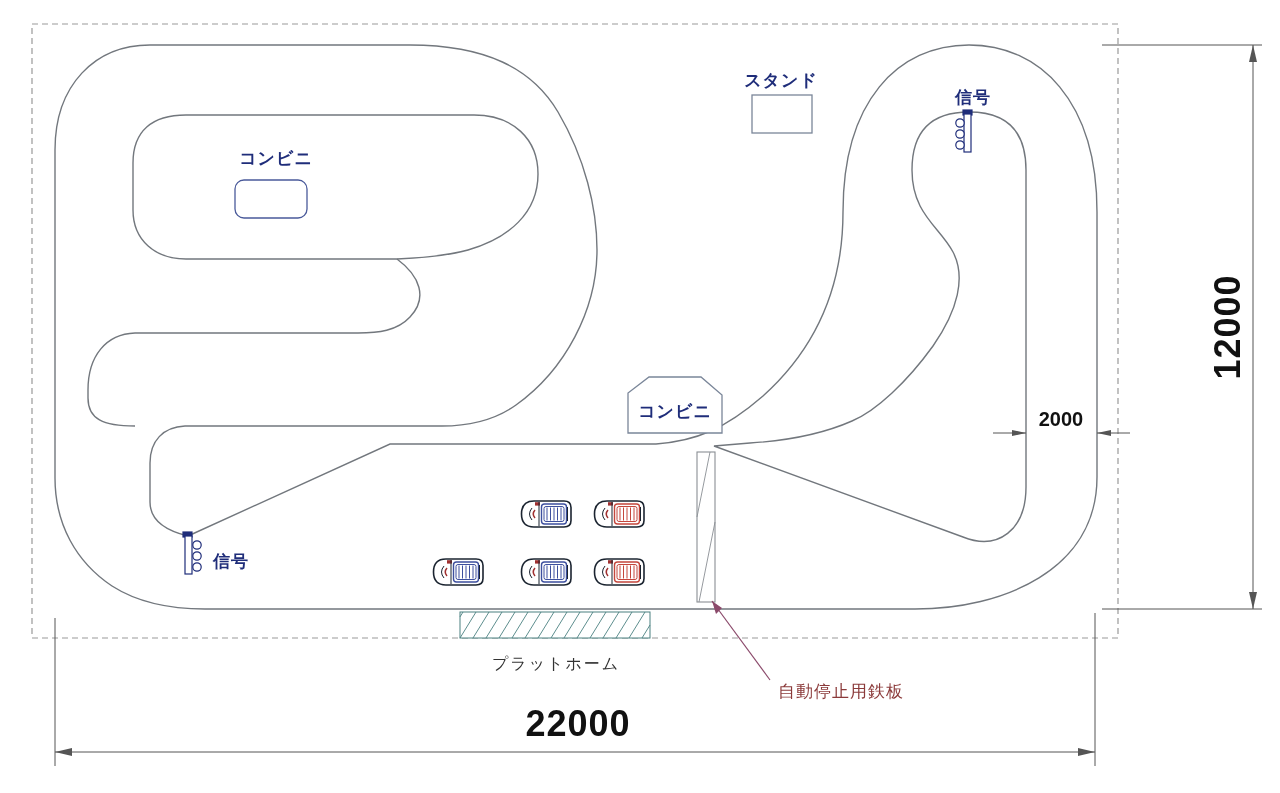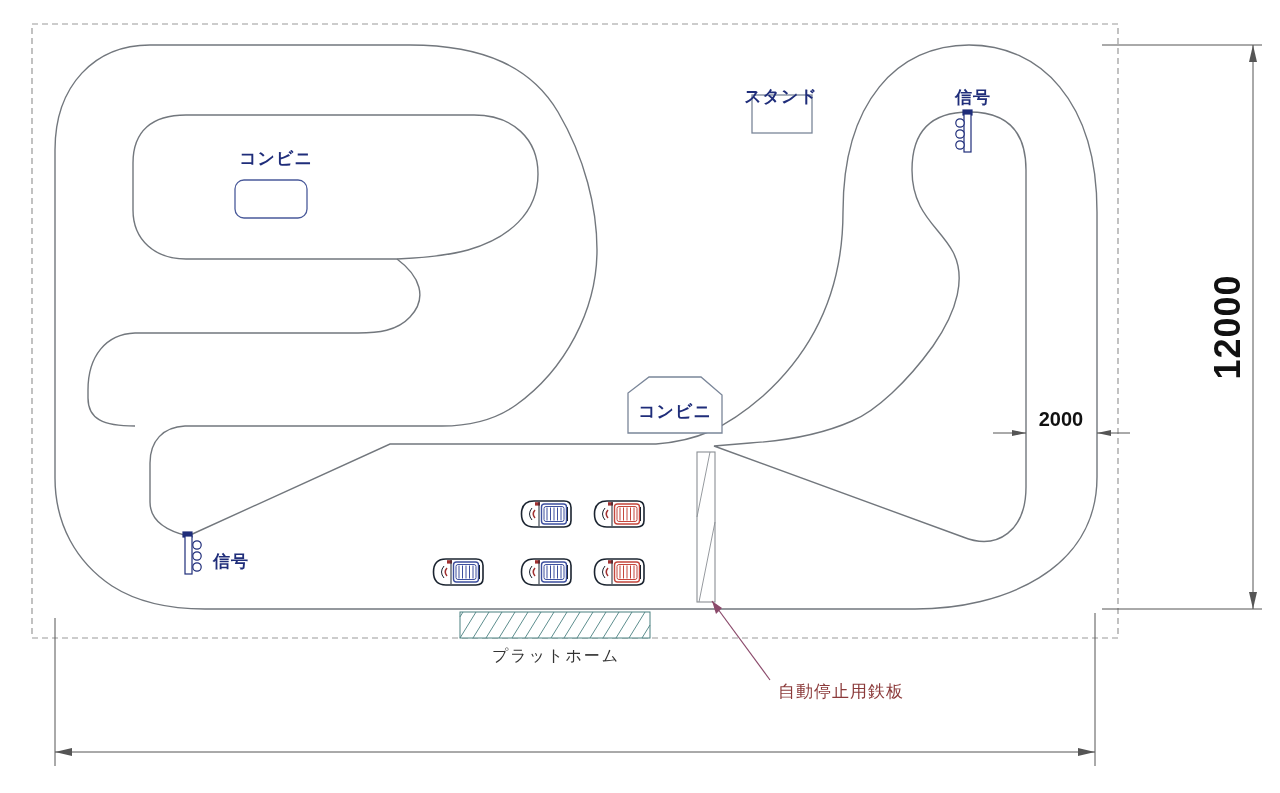--- a/index.html
+++ b/index.html
@@ -6,21 +6,21 @@
   #stage{position:relative;width:1280px;height:793px;background:#ffffff;overflow:hidden;
          font-family:"Liberation Sans","DejaVu Sans",sans-serif;}
   #draw{position:absolute;left:0;top:0;}
   .lbl{position:absolute;color:#1f2d7a;font-size:17px;font-weight:600;letter-spacing:1px;
        transform:translate(-50%,-50%);white-space:nowrap;}
   .dim{position:absolute;color:#111;font-weight:700;transform:translate(-50%,-50%);white-space:nowrap;}
   .dim-big{font-size:36px;letter-spacing:1px;}
   .dim-small{font-size:20px;}
   .rot{transform:translate(-50%,-50%) rotate(-90deg);}
   .dark-label{position:absolute;color:#333;font-size:16px;font-weight:500;letter-spacing:2px;
-       transform:translate(-50%,-50%);white-space:nowrap;}
+       transform:translate(-50%,-50%);white-space:nowrap;margin-top:8px;}
   .steel{position:absolute;color:#8b3a3a;font-size:17px;font-weight:400;letter-spacing:1px;
        transform:translate(-50%,-50%);white-space:nowrap;}
 </style>
 </head>
 <body>
 
 <div id="stage">
 
   <svg id="draw" width="1280" height="793" viewBox="0 0 1280 793">
 
@@ -197,23 +197,24 @@
       <polygon points="1253,45 1249,62 1257,62" fill="#555" stroke="none"></polygon>
       <polygon points="1253,609 1249,592 1257,592" fill="#555" stroke="none"></polygon>
 
       <line x1="993" y1="433" x2="1026" y2="433"></line>
       <line x1="1097" y1="433" x2="1130" y2="433"></line>
       <polygon points="1026,433 1012,430 1012,436" fill="#555" stroke="none"></polygon>
       <polygon points="1097,433 1111,430 1111,436" fill="#555" stroke="none"></polygon>
     </g>
   </svg>
 
-  <div class="lbl" style="left:781px;top:96px;text-align:center;">スタンド</div>
+  <div class="lbl" style="left:781px;top:80px;text-align:center;">スタンド</div>
   <div class="lbl" style="left:276px;top:158px;">コンビニ</div>
   <div class="lbl" style="left:675px;top:411px;">コンビニ</div>
   <div class="lbl" style="left:973px;top:97px;">信号</div>
   <div class="lbl" style="left:231px;top:561px;">信号</div>
   <div class="dark-label" style="left:556px;top:656px;">プラットホーム</div>
   <div class="steel" style="left:841px;top:691px;">自動停止用鉄板</div>
 
+  <div class="dim dim-big" style="left:578px;top:724px;">22000</div>
   <div class="dim dim-big rot" style="left:1228px;top:327px;">12000</div>
   <div class="dim dim-small" style="left:1061px;top:419px;">2000</div>
 </div>
 
 </body></html>

